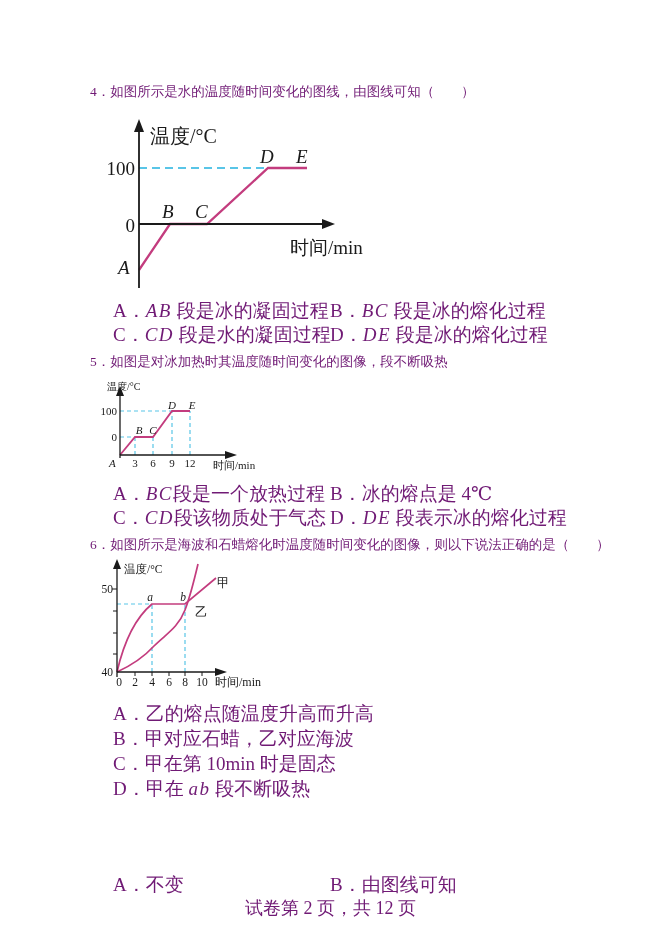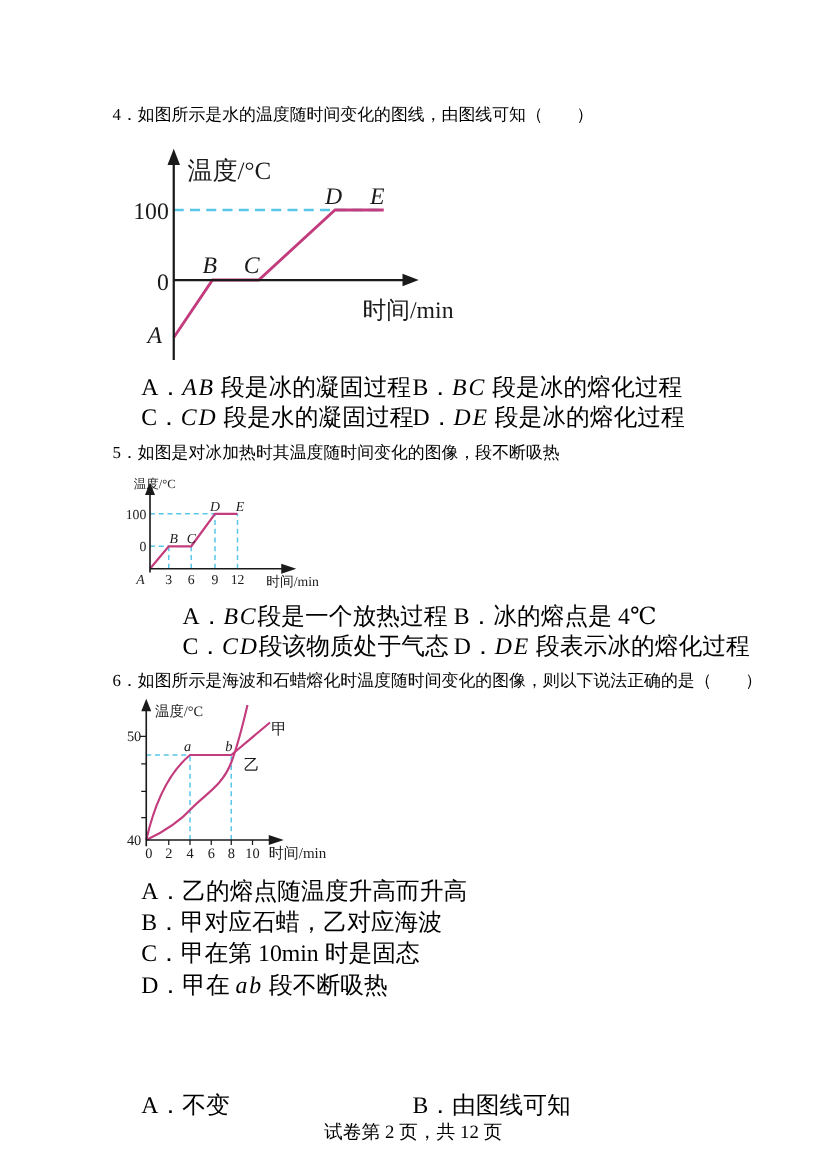--- a/index.html
+++ b/index.html
@@ -1,28 +1,28 @@
 <!DOCTYPE html>
 <html><head>
 <meta charset="utf-8">
 <style>
   html,body{margin:0;padding:0;background:#ffffff;}
   .page{position:relative;width:661px;height:936px;background:#ffffff;overflow:hidden;
-        font-family:"Liberation Serif","DejaVu Serif",serif;color:#000000;}
+        font-family:"Liberation Serif","DejaVu Serif",serif;color:#701a75;}
   .stem{position:absolute;left:90px;font-size:13.5px;line-height:16px;white-space:nowrap;}
   .opts{position:absolute;left:113px;font-size:19px;}
   .opts.two-col{display:grid;grid-template-columns:217px auto;}
   .opts .opt{white-space:nowrap;line-height:23.5px;}
   .opts.q6 .opt{line-height:25px;}
   .em{font-style:italic;letter-spacing:1.5px;font-family:"Liberation Serif","DejaVu Serif",serif;}
   .chart{position:absolute;}
   .chart text{font-family:"Liberation Serif","DejaVu Serif",serif;fill:#1a1a1a;}
   .chart .pt{font-style:italic;}
   .footer{position:absolute;left:0;width:661px;top:896px;text-align:center;
-          font-size:15px;}
+          font-size:18px;}
 </style>
 </head>
 <body>
 
 <div class="page">
 
   <div class="stem" style="top:84px;">
     <span>4．</span><span>如图所示是水的温度随时间变化的图线，由图线可知（　　）</span>
   </div>
 
@@ -85,21 +85,21 @@
     <text x="42" y="89" font-size="11" text-anchor="middle">3</text>
     <text x="60" y="89" font-size="11" text-anchor="middle">6</text>
     <text x="79" y="89" font-size="11" text-anchor="middle">9</text>
     <text x="97" y="89" font-size="11" text-anchor="middle">12</text>
     <text class="pt" x="46" y="56" font-size="11" text-anchor="middle">B</text>
     <text class="pt" x="60" y="56" font-size="11" text-anchor="middle">C</text>
     <text class="pt" x="79" y="31" font-size="11" text-anchor="middle">D</text>
     <text class="pt" x="99" y="31" font-size="11" text-anchor="middle">E</text>
   </svg>
 
-  <div class="opts two-col" style="top:482px;margin-left:33px;">
+  <div class="opts two-col" style="top:482px;">
     <div class="opt"><span>A．</span><span></span><span class="em">BC</span><span>段是一个放热过程</span></div>
     <div class="opt"><span>B．</span><span>冰的熔点是 4℃</span><span class="em"></span><span></span></div>
     <div class="opt"><span>C．</span><span></span><span class="em">CD</span><span>段该物质处于气态</span></div>
     <div class="opt"><span>D．</span><span></span><span class="em">DE</span><span> 段表示冰的熔化过程</span></div>
   </div>
 
   <div class="stem" style="top:537px;">
     <span>6．</span><span>如图所示是海波和石蜡熔化时温度随时间变化的图像，则以下说法正确的是（　　）</span>
   </div>
 

